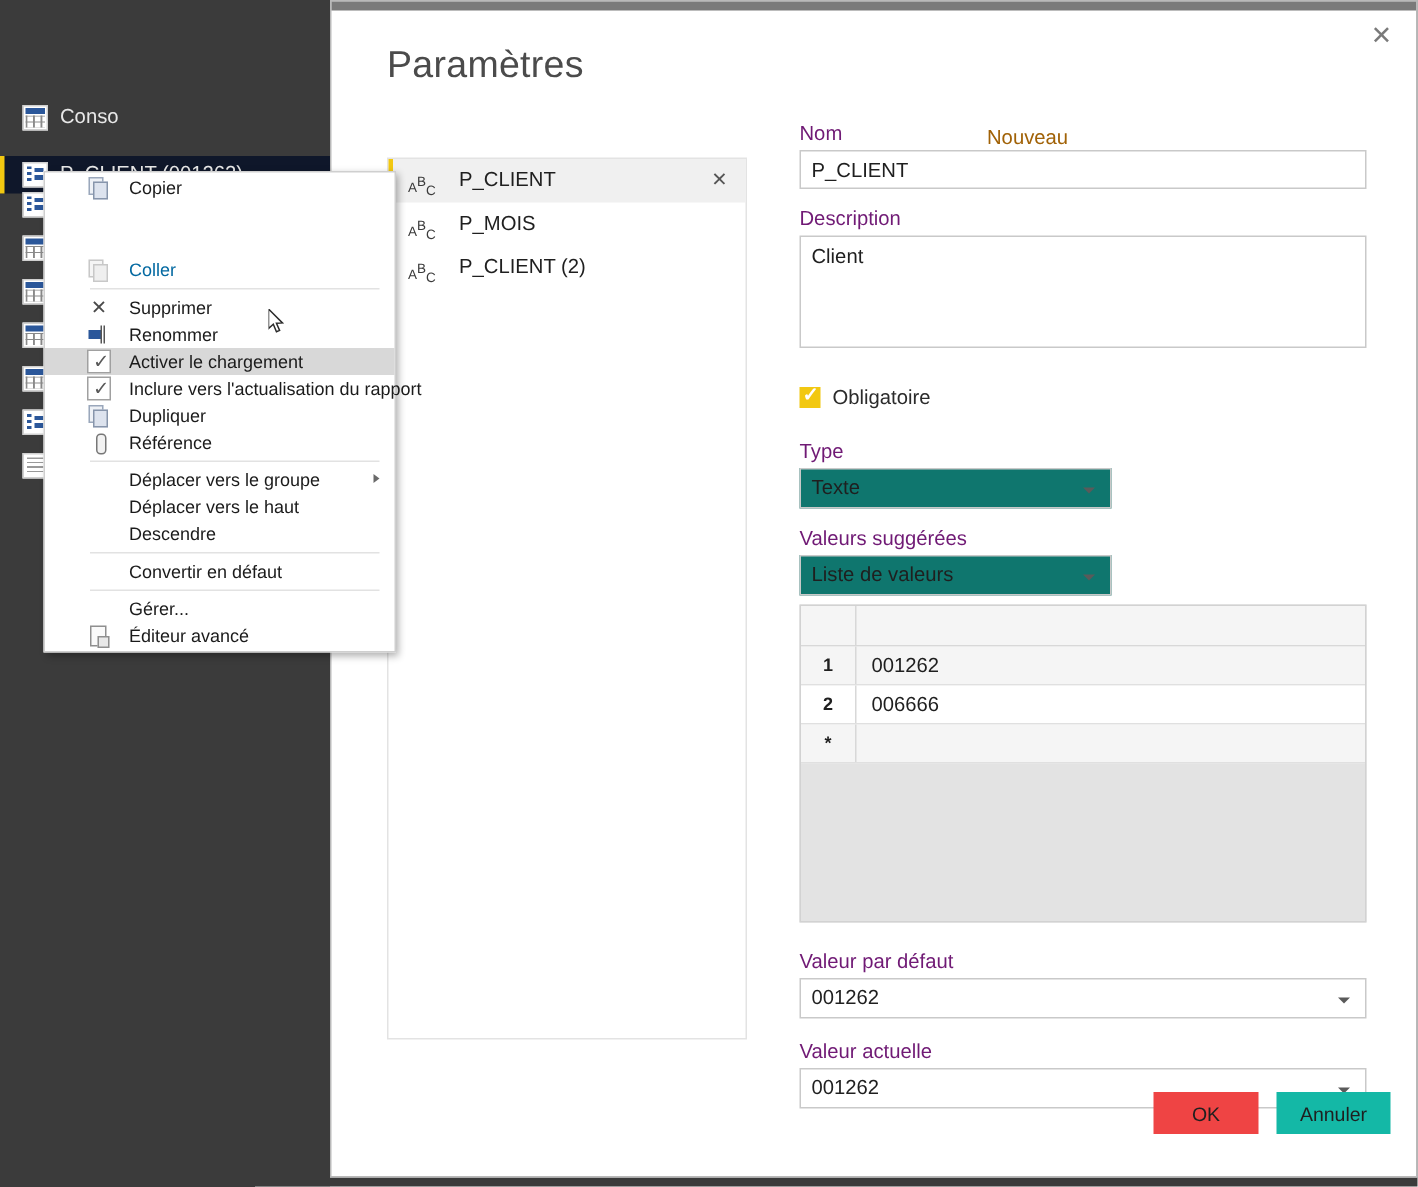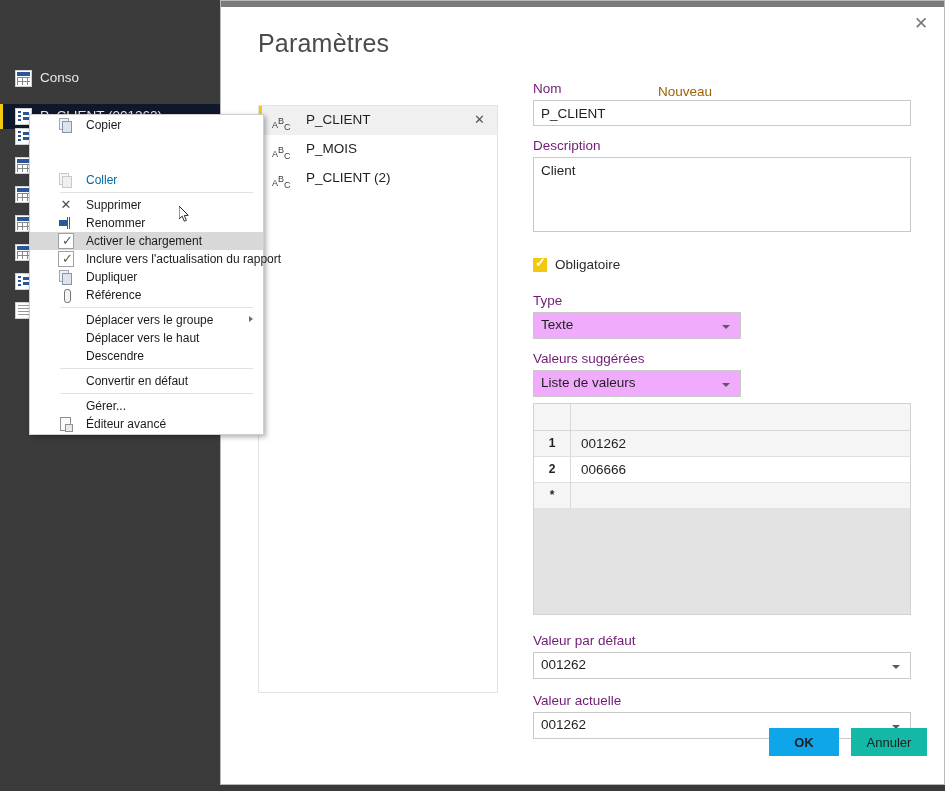--- a/index.html
+++ b/index.html
@@ -182,21 +182,21 @@
   #required-row{margin:22px 0 18px 0;height:18px;position:relative;}
   #required-box{
     position:absolute;left:0;top:1px;width:14px;height:14px;
     background:#f2c811;box-sizing:border-box;cursor:pointer;
   }
   #required-box span{position:absolute;left:2px;top:-3px;color:#fff;font-size:13px;font-weight:bold;}
   #required-label{position:absolute;left:22px;top:0px;font-size:13.5px;color:#2b2b2b;}
   
   .sel-sm{
     position:relative;width:208px;height:27px;box-sizing:border-box;
-    border:1px solid #c9c9c9;background:#f0abfc;cursor:pointer;
+    border:1px solid #c9c9c9;background:#0f766e;cursor:pointer;
   }
   .sel-sm .val{position:absolute;left:7px;top:4px;font-size:13.5px;color:#1f1f1f;}
   .sel-sm .car,.sel-lg .car{
     position:absolute;right:10px;top:12px;width:0;height:0;
     border-top:4px solid #5a5a5a;border-left:4px solid transparent;border-right:4px solid transparent;
   }
   .sel-lg{
     position:relative;width:100%;height:27px;box-sizing:border-box;
     border:1px solid #c9c9c9;background:#fff;cursor:pointer;
   }
@@ -216,21 +216,21 @@
     font-size:12px;font-weight:bold;color:#1f1f1f;
   }
   .vg-row .c1{position:absolute;left:47px;top:0;line-height:25px;font-size:13.5px;color:#1f1f1f;}
   
   #btn-row{position:absolute;left:312px;top:727px;width:378px;height:28px;}
   .btn{
     position:absolute;top:0;width:70px;height:28px;
     border:none;font-family:"Liberation Sans", sans-serif;font-size:13px;color:#1f1f1f;
     cursor:pointer;
   }
-  #btn-ok{left:236px;background:#0ea5e9;font-weight:bold;}
+  #btn-ok{left:236px;background:#ef4444;}
   #btn-cancel{left:318px;background:#14b8a6;width:76px;}
 </style>
 </head>
 <body>
 
 <div id="queries-pane" data-name="queries-pane">
 
 
   <div class="q-item sel" style="top:66px;" data-name="sidebar-item-conso">
     <span class="q-icon ic-table" data-name="table-icon"></span>

